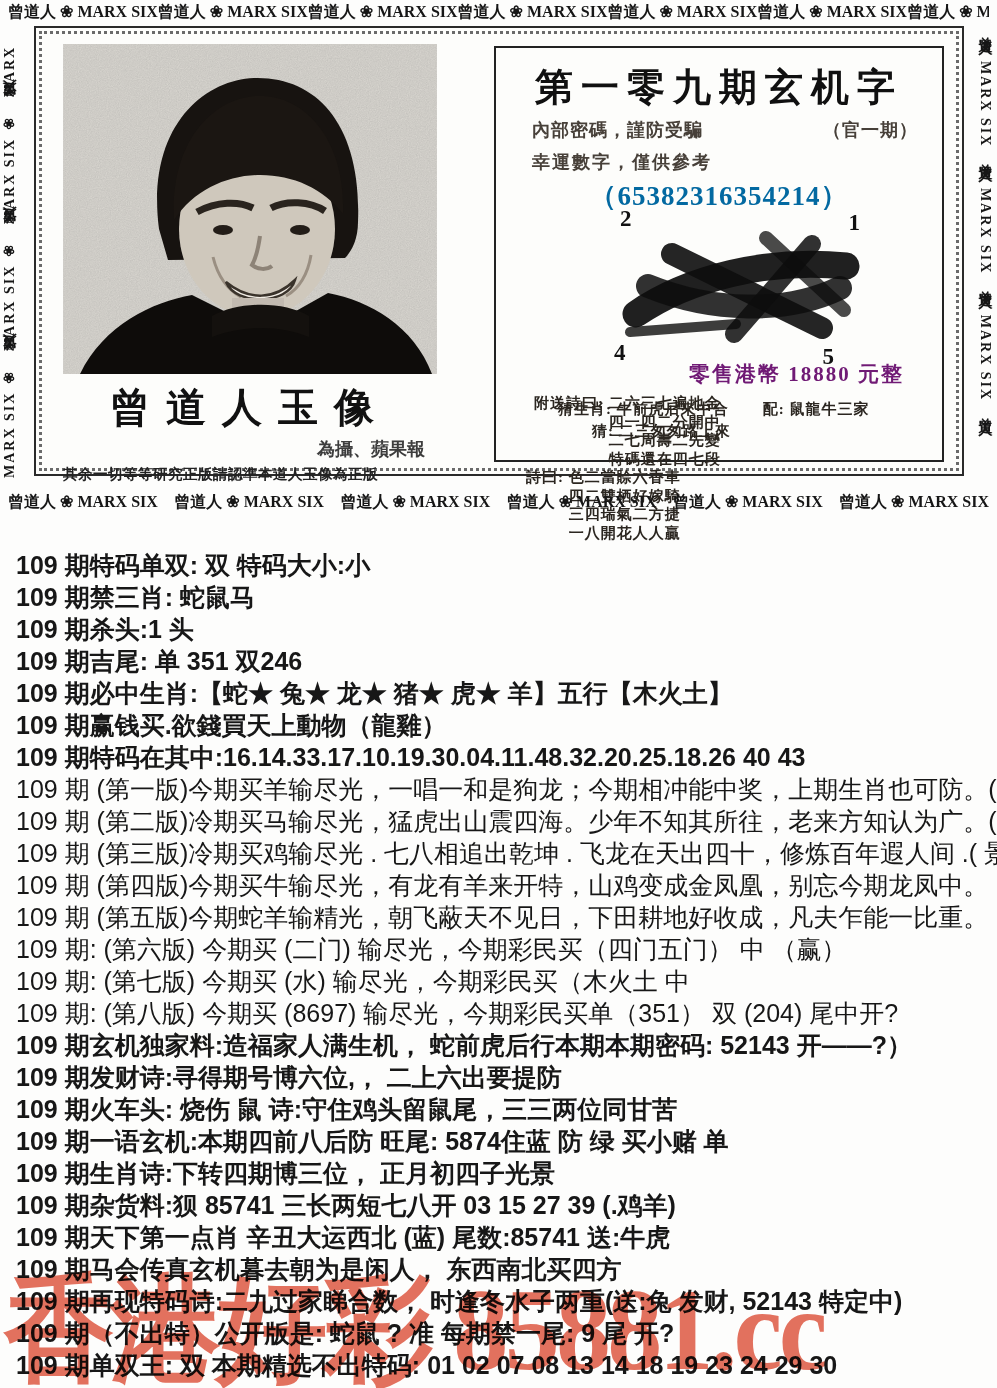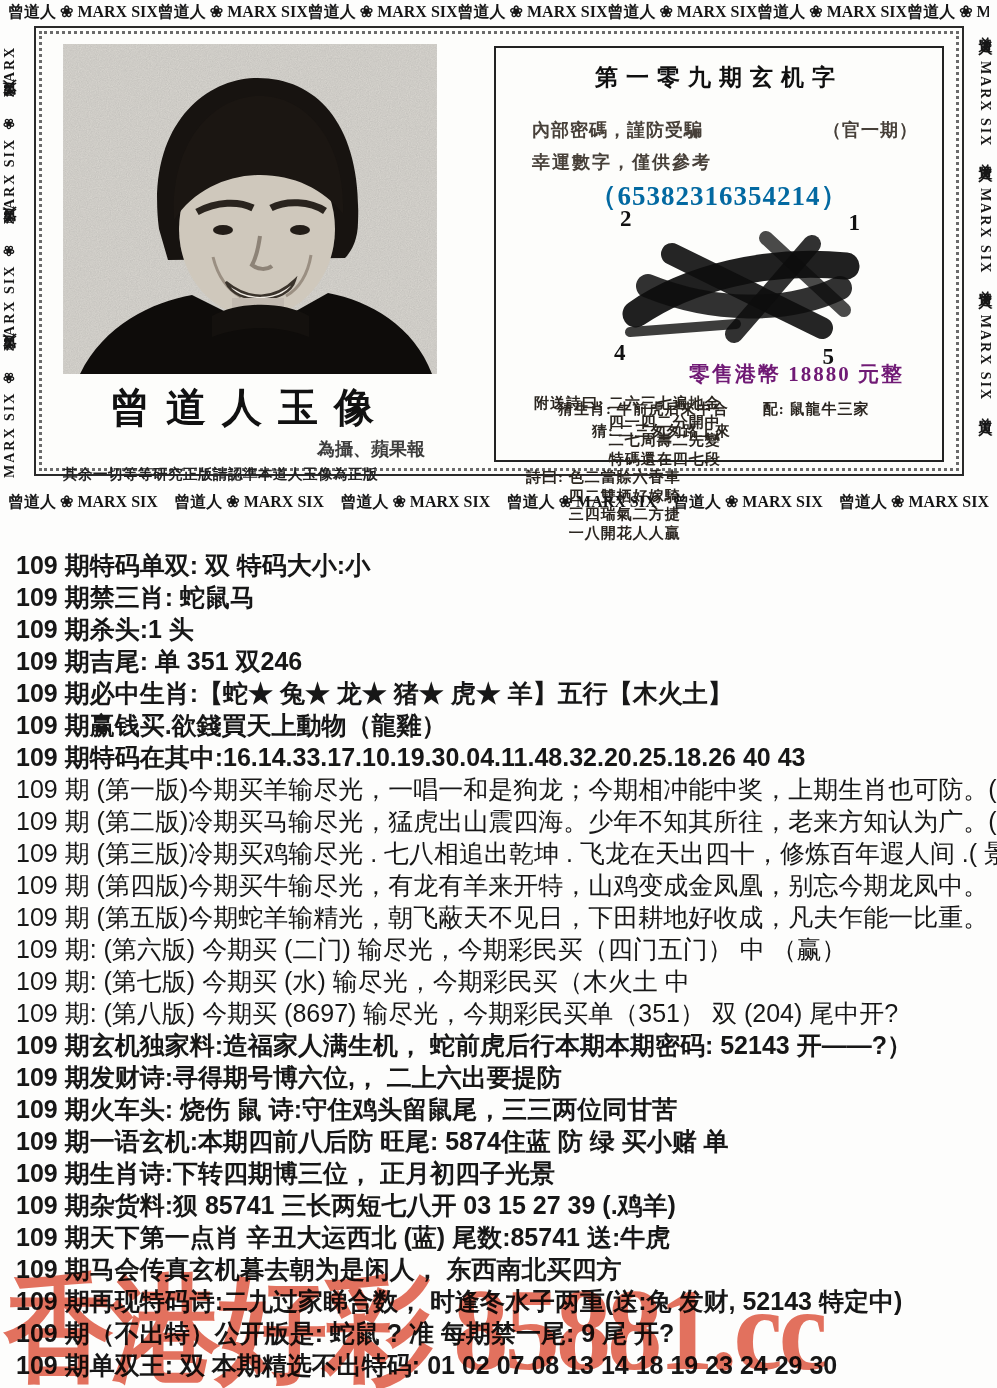--- a/index.html
+++ b/index.html
@@ -42,21 +42,21 @@
   }
   .credit{text-align:right;font-size:18px;color:#3d3d3d;margin:2px 12px 0 0;font-weight:600;}
   .note{font-size:14.5px;font-weight:700;color:#222;margin-top:4px;letter-spacing:0.5px;white-space:nowrap;}
   
   .panel{
     position:absolute;left:458px;top:18px;width:446px;height:412px;
     border:2px solid #222;background:#fdfdfb;
   }
   .panel-title{
     margin-top:14px;text-align:center;
-    font-family:"Liberation Serif",serif;font-weight:700;font-size:23px;letter-spacing:8px;
+    font-family:"Liberation Serif",serif;font-weight:700;font-size:38px;letter-spacing:8px;
     color:#101010;white-space:nowrap;
   }
   .panel-row1{position:absolute;left:36px;right:24px;top:70px;display:flex;justify-content:space-between;
     font-size:18px;color:#474039;font-weight:600;letter-spacing:1px;}
   .panel-row2{position:absolute;left:36px;top:102px;font-size:18px;color:#474039;font-weight:600;letter-spacing:2px;}
   .panel-code{position:absolute;left:0;right:0;top:130px;text-align:center;
     font-family:"Liberation Serif",serif;font-size:27px;font-weight:700;color:#0369a1;letter-spacing:1px;}
   .blob-wrap{position:absolute;left:120px;top:168px;width:250px;height:140px;}
   .blob-num{position:absolute;font-family:"Liberation Serif",serif;font-weight:700;font-size:23px;color:#111;}
   .blob-num.tl{left:4px;top:-10px;}

